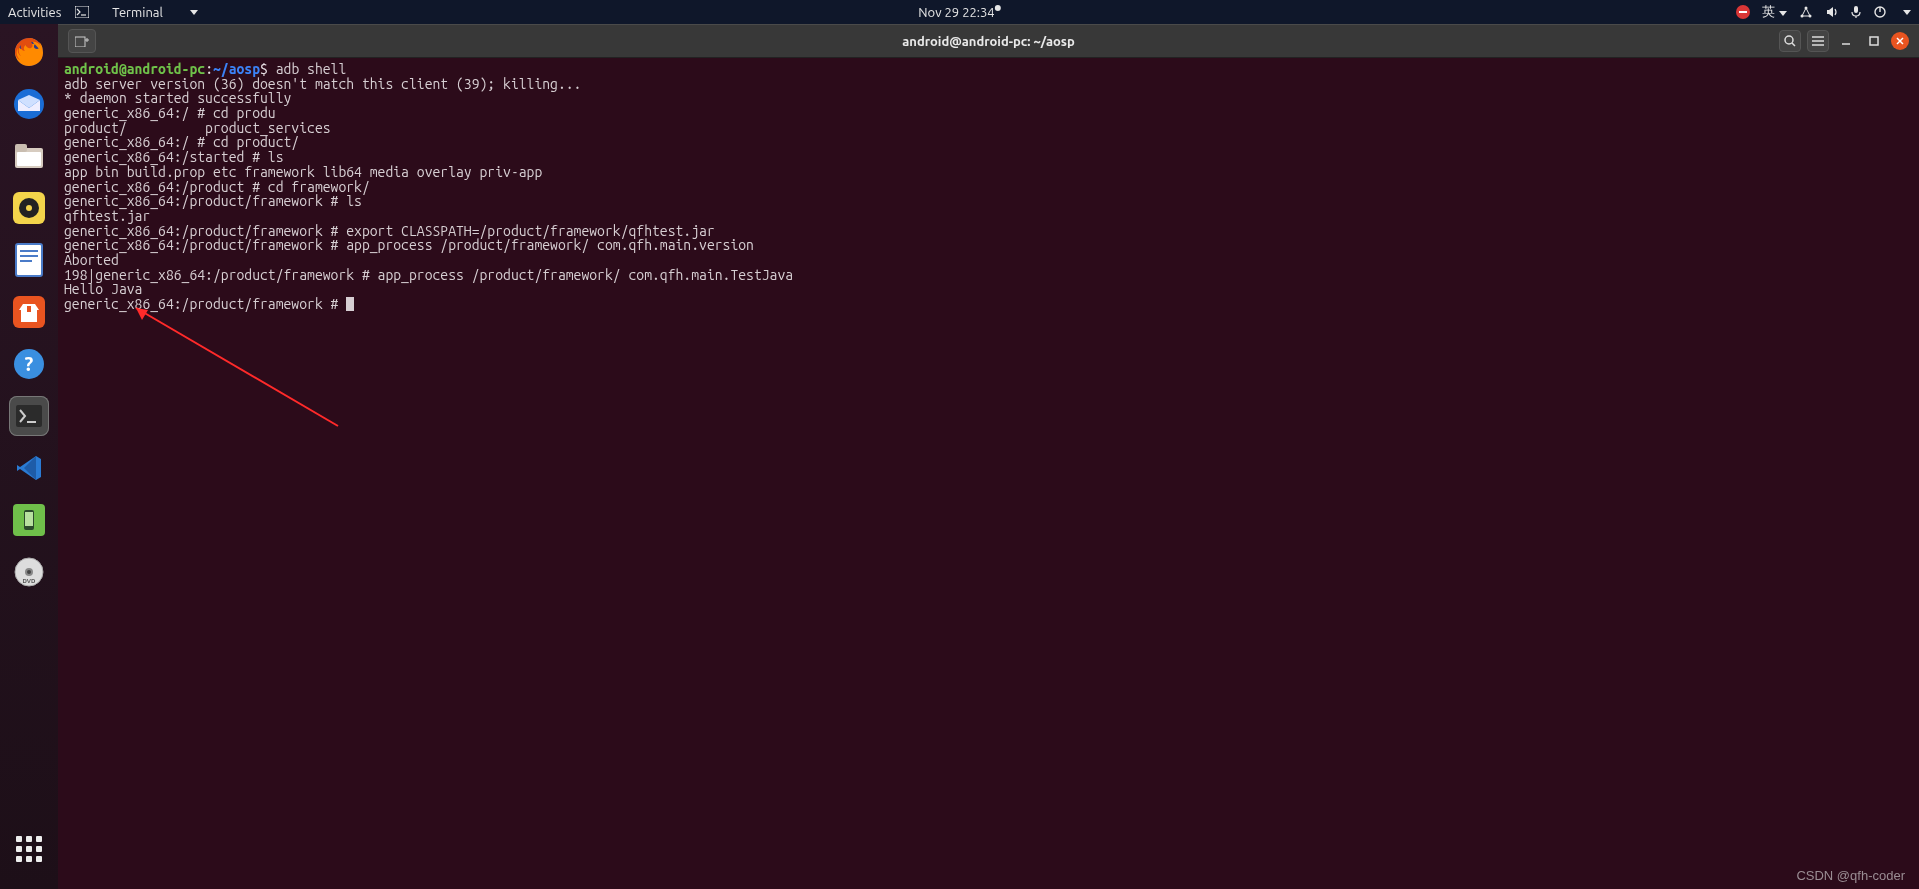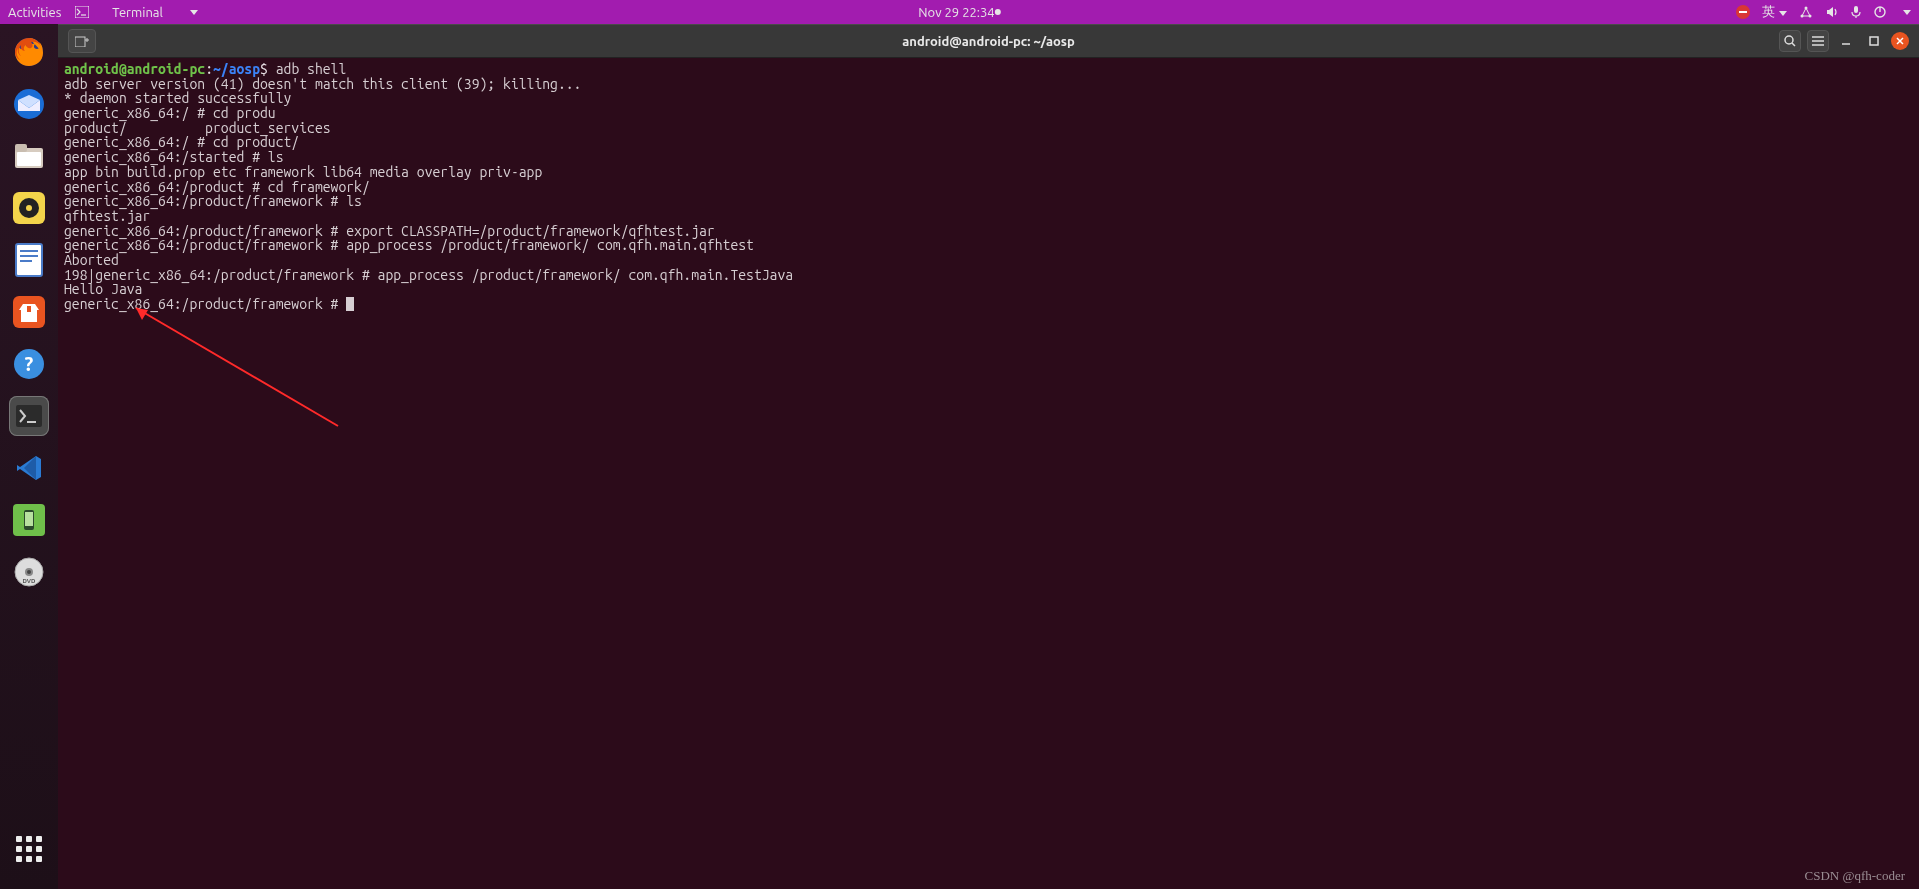--- a/index.html
+++ b/index.html
@@ -8,30 +8,30 @@
     font-family: "Ubuntu", "DejaVu Sans", sans-serif;
     background: #000;
     overflow: hidden;
     position: relative;
     color: #ddd;
     font-size: 13px;
   }
   
   .topbar {
     height: 24px;
-    background: #a21caf;
+    background: #0f172a;
     display: flex;
     align-items: center;
     color: #e6e6e6;
     font-size: 13px;
     padding: 0 8px;
     position: relative;
   }
   .topbar .left { display: flex; align-items: center; gap: 14px; }
-  .topbar .center { position: absolute; left: 50%; transform: translateX(-50%); display:flex; align-items:center; gap:0;}
+  .topbar .center { position: absolute; left: 50%; transform: translateX(-50%); display:flex; align-items:flex-start; gap:0;}
   .topbar .right { margin-left: auto; display: flex; align-items: center; gap: 12px; }
   .topbar .app { display:flex; align-items:center; gap:23px; }
   .topbar svg { fill: #e6e6e6; }
   .tri-down { width:0; height:0; border-left:4px solid transparent; border-right:4px solid transparent; border-top:5px solid #e6e6e6; display:inline-block; margin-left:4px;}
   .dot { width:6px; height:6px; border-radius:50%; background:#e6e6e6; display:inline-block;}
   .red-blocked { width:14px; height:14px; border-radius:50%; background:#d93636; display:inline-flex; align-items:center; justify-content:center;}
   .red-blocked::after { content:""; width:8px; height:2px; background:#fff;}
 
   
   .dock {
@@ -98,21 +98,21 @@
   .cursor { display:inline-block; width:8px; height:14px; background:#d7cfd3; vertical-align:-2px;}
 
   .arrow-annot {
     position:absolute;
     pointer-events:none;
   }
 
   .watermark {
     position:absolute; right:14px; bottom:6px;
     font-size:13px; color:#9a8d93;
-    font-family:Liberation Serif, serif;
+    font-family:Liberation Sans, sans-serif;
   }
 </style>
 </head>
 <body>
 
 <div class="topbar">
   <div class="left">
     <span>Activities</span>
     <span class="app">
       <svg width="14" height="12" viewBox="0 0 14 12">
@@ -286,32 +286,32 @@
       <div class="winbtn round close">
         <svg width="8" height="8" viewBox="0 0 8 8">
             <line x1="1" y1="1" x2="7" y2="7" stroke="#fff" stroke-width="1.5"></line>
             <line x1="7" y1="1" x2="1" y2="7" stroke="#fff" stroke-width="1.5"></line>
           </svg>
       </div>
     </div>
   </div>
 
   <div class="term-body"><span class="p-green">android@android-pc</span><span class="p-white">:</span><span class="p-blue">~/aosp</span><span class="p-white">$</span><span> adb shell</span>
-<span>adb server version (41) doesn't match this client (39); killing...</span>
+<span>adb server version (36) doesn't match this client (39); killing...</span>
 <span>* daemon started successfully</span>
 <span>generic_x86_64:/ # cd produ</span>
 <span>product/          product_services</span>
 <span>generic_x86_64:/ # cd product/</span>
 <span>generic_x86_64:/started # ls</span>
 <span>app bin build.prop etc framework lib64 media overlay priv-app</span>
 <span>generic_x86_64:/product # cd framework/</span>
 <span>generic_x86_64:/product/framework # ls</span>
 <span>qfhtest.jar</span>
 <span>generic_x86_64:/product/framework # export CLASSPATH=/product/framework/qfhtest.jar</span>
-<span>generic_x86_64:/product/framework # app_process /product/framework/ com.qfh.main.qfhtest</span>
+<span>generic_x86_64:/product/framework # app_process /product/framework/ com.qfh.main.version</span>
 <span>Aborted</span>
 <span>198|generic_x86_64:/product/framework # app_process /product/framework/ com.qfh.main.TestJava</span>
 <span>Hello Java</span>
 <span>generic_x86_64:/product/framework # </span><span class="cursor"></span>
 
     <svg class="arrow-annot" style="left:60px; top:238px;" width="230" height="140" viewBox="0 0 230 140">
       <line x1="220" y1="130" x2="18" y2="12" stroke="#ff2a2a" stroke-width="2"></line>
       <polygon points="18,12 30,14 24,24" fill="#ff2a2a"></polygon>
     </svg>
 

